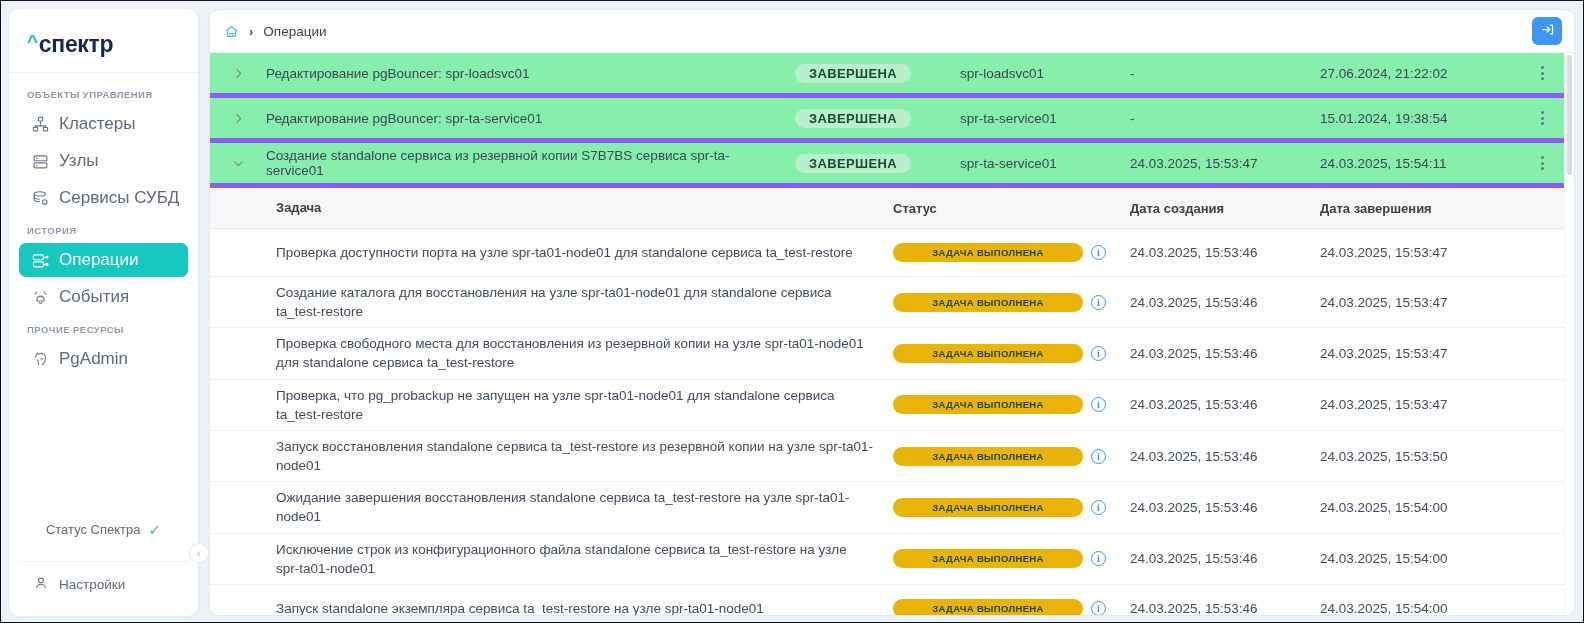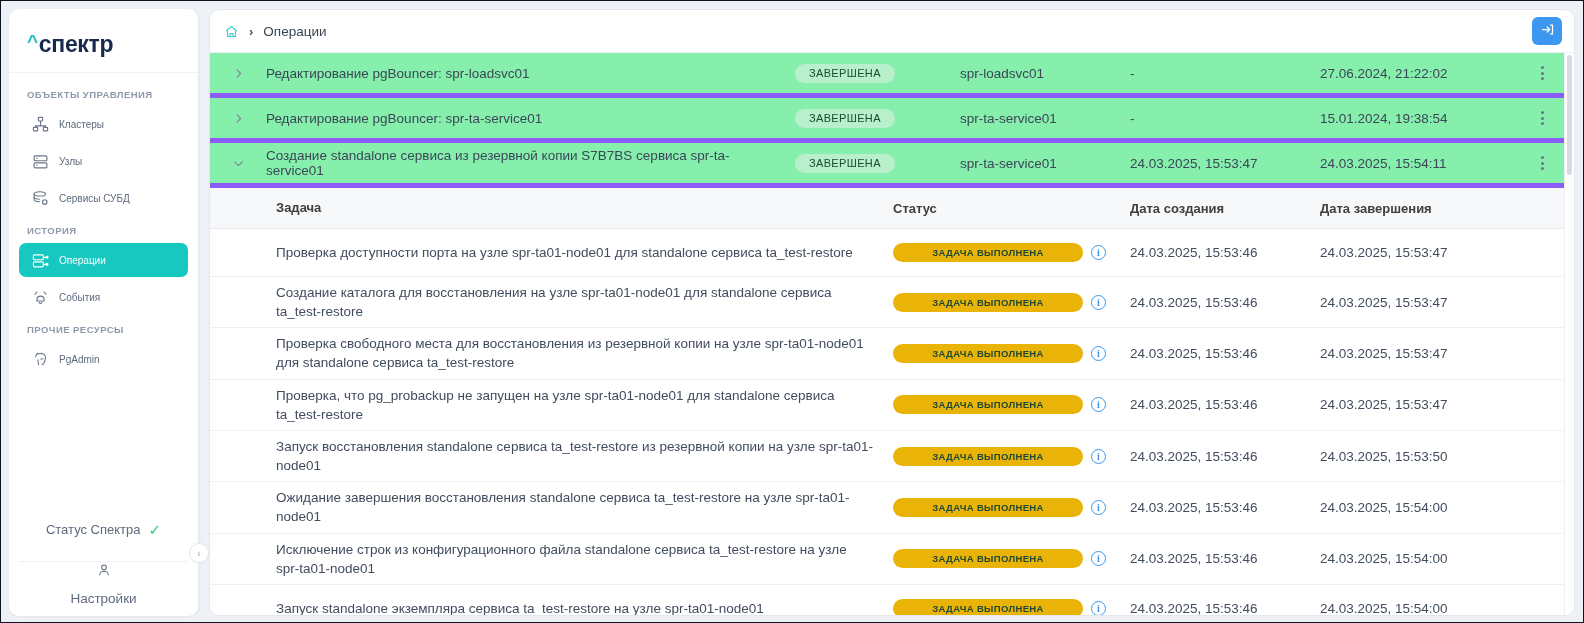--- a/index.html
+++ b/index.html
@@ -84,21 +84,21 @@
   .nav-item {
     display: flex;
     align-items: center;
     gap: 10px;
     height: 34px;
     padding: 0 10px 0 12px;
     margin-bottom: 3px;
     border-radius: 7px;
     cursor: pointer;
     color: #5e6a7d;
-    font-size: 10px;
+    font-size: 17px;
   }
   .nav-item.active {
     background: #17c8c0;
     color: #ffffff;
   }
   .nav-item .ico {
     width: 18px; height: 18px;
     flex: 0 0 18px;
     display: flex; align-items: center; justify-content: center;
     color: #6b7687;
@@ -123,21 +123,20 @@
 
   .settings-row {
     display: flex;
     align-items: center;
     gap: 10px;
     height: 44px;
     padding: 0 14px;
     font-size: 13.5px;
     color: #5e6a7d;
     cursor: pointer;
-    flex-direction: column;
   }
 
   .collapse-btn {
     position: absolute;
     right: -11px;
     bottom: 53px;
     width: 20px; height: 20px;
     border-radius: 50%;
     background: #ffffff;
     border: 1px solid #e1e6ec;
@@ -229,22 +228,22 @@
 
   .badge {
     display: inline-flex;
     align-items: center;
     justify-content: center;
     height: 19px;
     padding: 0 14px;
     border-radius: 10px;
     background: #b9f0cc;
     color: #1d4833;
-    font-size: 11px;
-    font-weight: normal;
+    font-size: 13px;
+    font-weight: bold;
     letter-spacing: .35px;
   }
 
   .dots {
     display: flex; flex-direction: column; gap: 2.5px; align-items: center;
   }
   .dots i { width: 3px; height: 3px; border-radius: 50%; background: #6a7488; display: block; }
 
   
   .sub-head {

